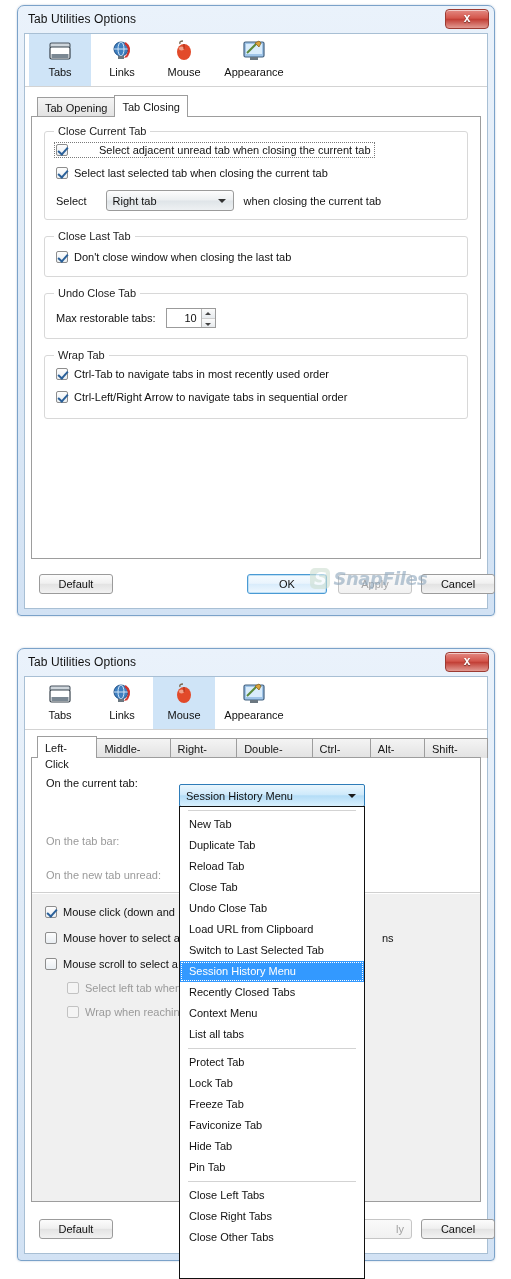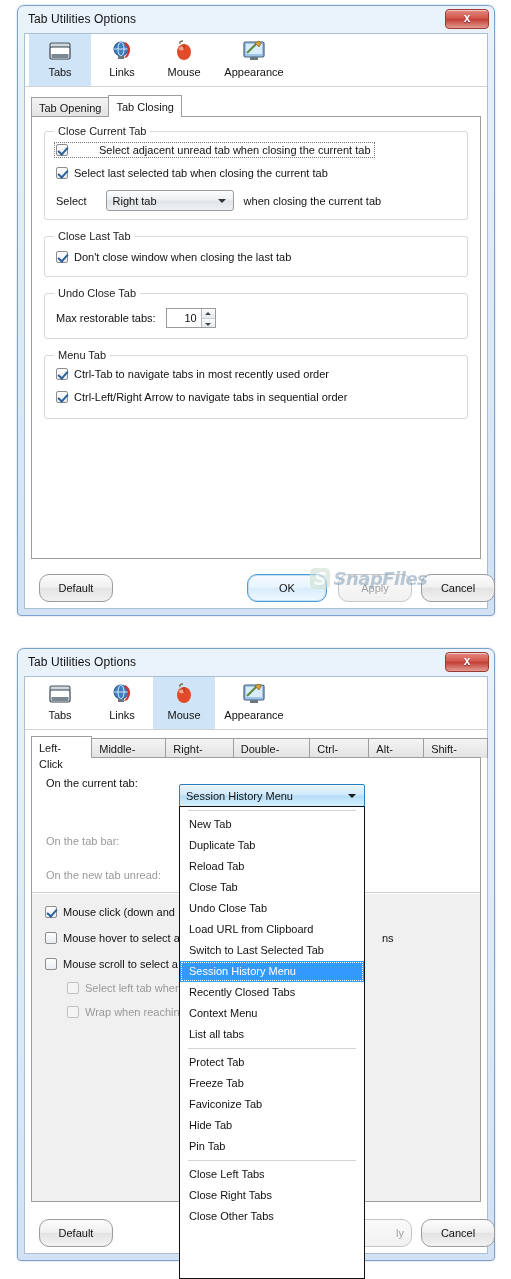--- a/index.html
+++ b/index.html
@@ -78,21 +78,21 @@
   }
   .tool.sel { background: #cfe4f7; }
   .tool .ico { height: 28px; display:flex; align-items:center; justify-content:center; }
   .tool .lbl { font-size: 11px; color: #111; margin-top: 1px; }
 
   
   .tabstrip {
     display: flex;
     align-items: flex-end;
     height: 22px;
-    padding-left: 6px;
+    padding-left: 12px;
     margin-top: 8px;
   }
   .tab {
     font-size: 11px;
     padding: 3px 7px 2px 7px;
     border: 1px solid #9d9d9d;
     border-bottom: none;
     background: linear-gradient(180deg,#f4f4f4 0%, #e2e2e2 100%);
     color: #151515;
     margin-right: -1px;
@@ -198,23 +198,23 @@
     border-left: 3px solid transparent;
     border-right: 3px solid transparent;
   }
   .spin .btns .up .tri { border-bottom: 3px solid #444; }
   .spin .btns .dn .tri { border-top: 3px solid #444; top: 4px; }
 
   
   .btnrow { position: absolute; left: 0; right: 0; bottom: 10px; height: 24px; }
   .btn {
     position: absolute;
-    height: 28px;
+    height: 20px;
     border: 1px solid #9b9b9b;
-    border-radius: 10px;
+    border-radius: 3px;
     background: linear-gradient(180deg,#fcfcfc 0%, #f0f0f0 46%, #e3e3e3 52%, #f2f2f2 100%);
     font-size: 11px; color: #111;
     display: flex; align-items: center; justify-content: center;
     cursor: pointer;
   }
   .btn.default {
     border: 1px solid #4a9ad4;
     box-shadow: 0 0 0 1px #bfe0f5 inset;
     background: linear-gradient(180deg,#f6fbff 0%, #e9f4fd 46%, #d9ecfb 52%, #eff8ff 100%);
   }
@@ -412,21 +412,21 @@
                   </div>
                 <div class="dn">
                     <i class="tri"></i>
                   </div>
               </span>
             </span>
           </div>
         </div>
 
         <div class="group" style="left:12px; top:238px; right:12px; height:64px;">
-          <div class="legend">Menu Tab</div>
+          <div class="legend">Wrap Tab</div>
           <div class="chkrow" style="left:11px; top:35px;">
             <span class="chk on"></span>
             <span class="chklabel">Ctrl-Left/Right Arrow to navigate tabs in sequential order</span>
           </div>
           <div class="chkrow" style="left:11px; top:12px;">
             <span class="chk on"></span>
             <span class="chklabel">Ctrl-Tab to navigate tabs in most recently used order</span>
           </div>
         </div>
       </div>
@@ -574,20 +574,21 @@
       <div class="dd-item">Close Tab</div>
       <div class="dd-item">Undo Close Tab</div>
       <div class="dd-item">Load URL from Clipboard</div>
       <div class="dd-item">Switch to Last Selected Tab</div>
       <div class="dd-item sel">Session History Menu</div>
       <div class="dd-item">Recently Closed Tabs</div>
       <div class="dd-item">Context Menu</div>
       <div class="dd-item">List all tabs</div>
       <div class="dd-sep"></div>
       <div class="dd-item">Protect Tab</div>
+      <div class="dd-item">Lock Tab</div>
       <div class="dd-item">Freeze Tab</div>
       <div class="dd-item">Faviconize Tab</div>
       <div class="dd-item">Hide Tab</div>
       <div class="dd-item">Pin Tab</div>
       <div class="dd-sep"></div>
       <div class="dd-item">Close Left Tabs</div>
       <div class="dd-item">Close Right Tabs</div>
       <div class="dd-item">Close Other Tabs</div>
     </div>
 

